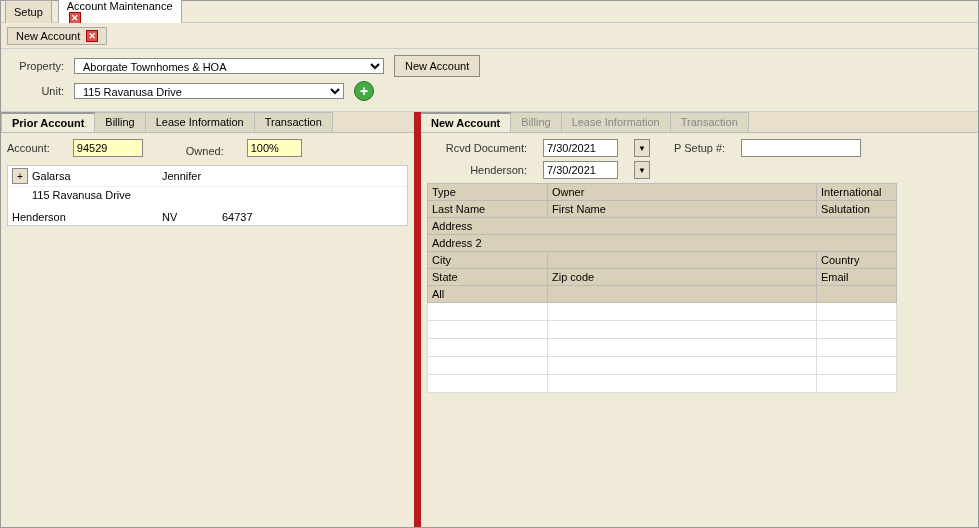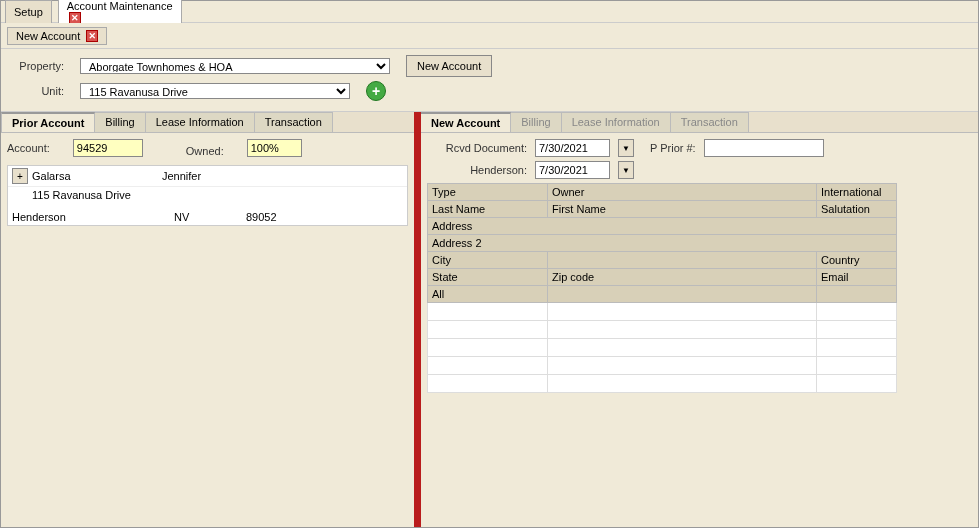--- a/index.html
+++ b/index.html
@@ -12,21 +12,21 @@
     .menu-tab { background: #e8e0cc; border: 1px solid #aaa; padding: 5px 8px; cursor: pointer; font-size: 11px; }
     .menu-tab.active { background: #fff; border-bottom: 1px solid #fff; }
     .close-btn { background: #d9534f; border: 1px solid #a00; color: white; font-size: 9px; width: 12px; height: 12px; display: flex; align-items: center; justify-content: center; cursor: pointer; font-weight: bold; margin-left: 2px; }
 
     
     .new-account-bar { background: #f0ead8; border-bottom: 1px solid #ccc; display: flex; align-items: center; padding: 3px 6px; height: 26px; gap: 4px; }
     .new-account-tab { background: #e8e0cc; border: 1px solid #aaa; padding: 2px 8px; cursor: pointer; display: flex; align-items: center; gap: 4px; }
 
     
     .form-area { padding: 6px 8px; background: #f0ead8; border-bottom: 1px solid #ccc; }
-    .form-row { display: flex; align-items: center; margin-bottom: 4px; gap: 16px; }
+    .form-row { display: flex; align-items: center; margin-bottom: 4px; gap: 10px; }
     .form-label { width: 55px; text-align: right; color: #333; }
     .form-select { height: 16px; border: 1px solid #888; background: white; padding: 1px 4px; }
     .property-select { width: 310px; }
     .unit-select { width: 270px; }
     .new-acct-btn { background: #e8e0cc; border: 1px solid #888; padding: 2px 10px; cursor: pointer; height: 22px; }
     .add-btn { width: 20px; height: 20px; background: #4a4; border: 1px solid #272; border-radius: 50%; color: white; display: flex; align-items: center; justify-content: center; font-size: 14px; cursor: pointer; font-weight: bold; line-height: 1; }
 
     
     .main-content { display: flex; flex: 1; overflow: hidden; }
 
@@ -46,32 +46,32 @@
     .owned-input { width: 55px; height: 18px; border: 1px solid #888; background: #ffffc0; padding: 1px 3px; }
 
     
     .person-section { border: 1px solid #ccc; background: white; }
     .person-row { display: flex; padding: 2px 4px; align-items: center; border-bottom: 1px solid #eee; }
     .person-row:last-child { border-bottom: none; }
     .person-col1 { width: 130px; }
     .person-col2 { width: 120px; }
     .expand-btn { width: 16px; height: 16px; border: 1px solid #888; background: #e8e0cc; display: flex; align-items: center; justify-content: center; cursor: pointer; margin-right: 4px; font-size: 10px; }
     .address-row { padding: 2px 4px 2px 24px; }
-    .city-row { display: flex; padding: 2px 4px; gap: 32px; }
+    .city-row { display: flex; padding: 2px 4px; gap: 20px; }
     .city-col1 { width: 130px; }
     .city-col2 { width: 40px; }
     .city-col3 { width: 80px; }
 
     
     .right-panel { flex: 1; display: flex; flex-direction: column; background: #f0ead8; }
     .right-tabs-bar { display: flex; border-bottom: 1px solid #bbb; background: #e8e0cc; }
     .right-tab { padding: 3px 10px; border-right: 1px solid #bbb; cursor: pointer; border-top: 1px solid #bbb; background: #ddd8c4; color: #888; }
     .right-tab.active { background: #f0ead8; color: #000; border-top: 2px solid #999; font-weight: bold; }
     .right-content { padding: 6px; flex: 1; }
-    .rcvd-row { display: flex; align-items: center; gap: 8px; margin-bottom: 4px; }
+    .rcvd-row { display: flex; align-items: center; gap: 16px; margin-bottom: 4px; }
     .rcvd-label { width: 100px; text-align: right; color: #333; }
     .date-input { width: 75px; height: 18px; border: 1px solid #888; background: white; padding: 1px 3px; }
     .date-dropdown { width: 16px; height: 18px; border: 1px solid #888; background: #e8e0cc; cursor: pointer; display: flex; align-items: center; justify-content: center; font-size: 8px; }
     .pacct-label { color: #333; margin-left: 8px; }
     .pacct-input { width: 120px; height: 18px; border: 1px solid #888; background: white; padding: 1px 3px; }
 
     
     .grid-table { width: 100%; border-collapse: collapse; margin-top: 4px; }
     .grid-table th { background: #ddd8c0; border: 1px solid #bbb; padding: 2px 4px; text-align: left; font-weight: normal; }
     .grid-table td { border: 1px solid #ddd; padding: 2px 4px; background: white; height: 18px; }
@@ -139,40 +139,40 @@
             <span class="person-col1">Galarsa</span>
             <span class="person-col2">Jennifer</span>
           </div>
           <div class="address-row">
             <span>115 Ravanusa Drive</span>
           </div>
           <div style="height:6px;"></div>
           <div class="city-row">
             <span class="city-col1">Henderson</span>
             <span class="city-col2">NV</span>
-            <span class="city-col3">89052</span>
+            <span class="city-col3">64737</span>
           </div>
         </div>
       </div>
     </div>
 
     <div class="right-panel">
       <div class="right-tabs-bar">
         <div class="right-tab active">New Account</div>
         <div class="right-tab">Billing</div>
         <div class="right-tab">Lease Information</div>
         <div class="right-tab">Transaction</div>
       </div>
 
       <div class="right-content">
         <div class="rcvd-row">
           <span class="rcvd-label">Rcvd Document:</span>
           <input class="date-input" value="7/30/2021" style="">
           <div class="date-dropdown">▼</div>
-          <span class="pacct-label">P Prior #:</span>
+          <span class="pacct-label">P Setup #:</span>
           <input class="pacct-input" value="" style="">
         </div>
         <div class="rcvd-row">
           <span class="rcvd-label">Henderson:</span>
           <input class="date-input" value="7/30/2021" style="">
           <div class="date-dropdown">▼</div>
         </div>
 
         <table class="grid-table">
           <colgroup>

